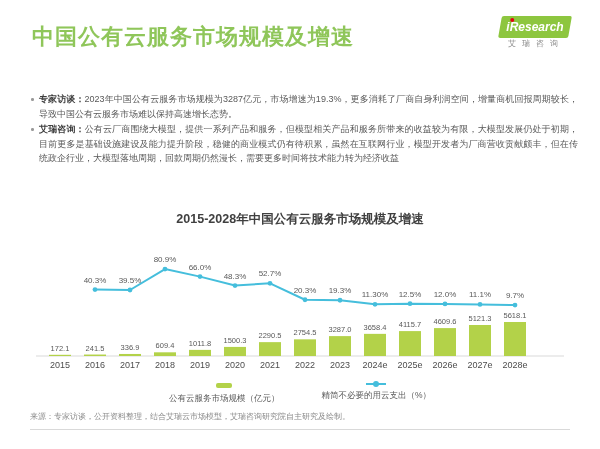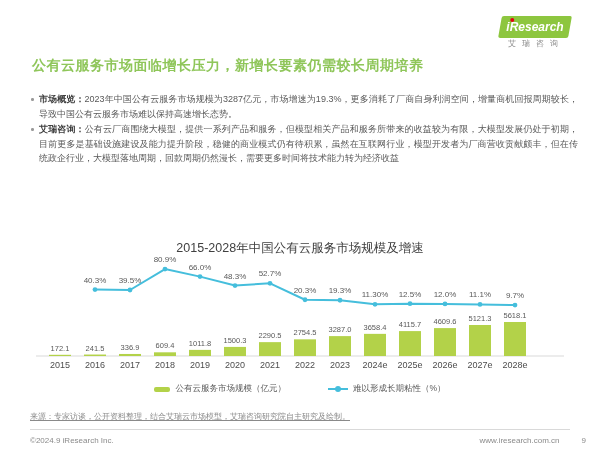--- a/index.html
+++ b/index.html
@@ -32,58 +32,58 @@
 
   
   .bullets{position:absolute;left:30px;top:92px;width:548px;list-style:none;}
   .bullets li{position:relative;padding-left:9px;font-size:9px;line-height:14.5px;
     color:var(--text-grey);margin-bottom:1px;text-align:justify;}
   .bullets li::before{content:"";position:absolute;left:1px;top:6px;width:2.5px;height:2.5px;
     border-radius:50%;background:#9a9a9a;}
   .bullet-label{font-weight:700;color:#3d3d3d;}
 
   
-  .chart-title{position:absolute;left:0;top:240px;width:600px;text-align:center;
-    font-size:12.5px;font-weight:400;color:#404040;}
+  .chart-title{position:absolute;left:0;top:211px;width:600px;text-align:center;
+    font-size:12.5px;font-weight:700;color:#404040;}
   .chart-svg{position:absolute;left:30px;top:246px;width:540px;height:132px;}
 
   .legend{position:absolute;left:0;top:383px;width:600px;display:flex;
     justify-content:center;gap:42px;font-size:8.5px;color:var(--text-grey);}
-  .legend-item{display:flex;align-items:center;gap:5px;}
+  .legend-item{display:flex;align-items:center;gap:5px;flex-direction:column;}
   .legend-bar{width:16px;height:5px;border-radius:2px;background:var(--bar-color);}
   .legend-line{position:relative;width:20px;height:2px;background:var(--line-color);}
   .legend-line::after{content:"";position:absolute;left:7px;top:-2px;width:6px;height:6px;
     border-radius:50%;background:var(--line-color);}
 
   
-  .source{position:absolute;left:30px;top:411px;font-size:8px;color:#8a8a8a;text-decoration:underline;}
+  .source{position:absolute;left:30px;top:411px;font-size:8px;color:#8a8a8a;}
   .footer-rule{position:absolute;left:30px;top:429px;width:540px;height:1px;background:#d9d9d9;}
   .footer{position:absolute;left:30px;top:436px;width:556px;display:flex;
     justify-content:space-between;font-size:8px;color:#8a8a8a;}
   .footer-right{display:flex;gap:22px;}
 </style>
 </head>
 <body>
 
 <div class="page">
 
+  <h1 class="page-title">中国公有云服务市场规模及增速</h1>
 
   <div class="logo">
     <div class="logo-band">
       <span class="logo-dot"></span>
       <span class="logo-band-text">iResearch</span>
     </div>
     <div class="logo-cn">艾瑞咨询</div>
   </div>
 
-  <h2 class="page-subtitle">公有云服务市场面临增长压力，新增长要素仍需较长周期培养</h2>
 
   <ul class="bullets">
     <li>
-      <span class="bullet-label">市场概览：</span><span>2023年中国公有云服务市场规模为3287亿元，市场增速为19.3%，更多消耗了厂商自身利润空间，增量商机回报周期较长，导致中国公有云服务市场难以保持高速增长态势。</span>
+      <span class="bullet-label">专家访谈：</span><span>2023年中国公有云服务市场规模为3287亿元，市场增速为19.3%，更多消耗了厂商自身利润空间，增量商机回报周期较长，导致中国公有云服务市场难以保持高速增长态势。</span>
     </li>
     <li>
       <span class="bullet-label">艾瑞咨询：</span><span>公有云厂商围绕大模型，提供一系列产品和服务，但模型相关产品和服务所带来的收益较为有限，大模型发展仍处于初期，目前更多是基础设施建设及能力提升阶段，稳健的商业模式仍有待积累，虽然在互联网行业，模型开发者为厂商营收贡献颇丰，但在传统政企行业，大模型落地周期，回款周期仍然漫长，需要更多时间将技术能力转为经济收益</span>
     </li>
   </ul>
 
   <div class="chart-title">2015-2028年中国公有云服务市场规模及增速</div>
 
   <svg id="chart-svg" class="chart-svg" viewBox="0 0 540 132">
       <line x1="6" y1="110" x2="534" y2="110" stroke="#d9d9d9" stroke-width="1"></line>
@@ -158,27 +158,20 @@
       <text x="485" y="52.0918" text-anchor="middle" font-size="8" fill="#595959" font-family="&quot;Liberation Sans&quot;,&quot;DejaVu Sans&quot;,sans-serif">9.7%</text>
     </svg>
 
   <div class="legend">
     <div class="legend-item">
       <span class="legend-bar"></span>
       <span>公有云服务市场规模（亿元）</span>
     </div>
     <div class="legend-item">
       <span class="legend-line"></span>
-      <span>难以形成长期粘性（%）</span>
+      <span>精简不必要的用云支出（%）</span>
     </div>
   </div>
 
   <div class="source">来源：专家访谈，公开资料整理，结合艾瑞云市场模型，艾瑞咨询研究院自主研究及绘制。</div>
   <div class="footer-rule"></div>
-  <div class="footer">
-    <span>©2024.9 iResearch Inc.</span>
-    <span class="footer-right">
-      <span>www.iresearch.com.cn</span>
-      <span>9</span>
-    </span>
-  </div>
 
 </div>
 
 </body></html>

